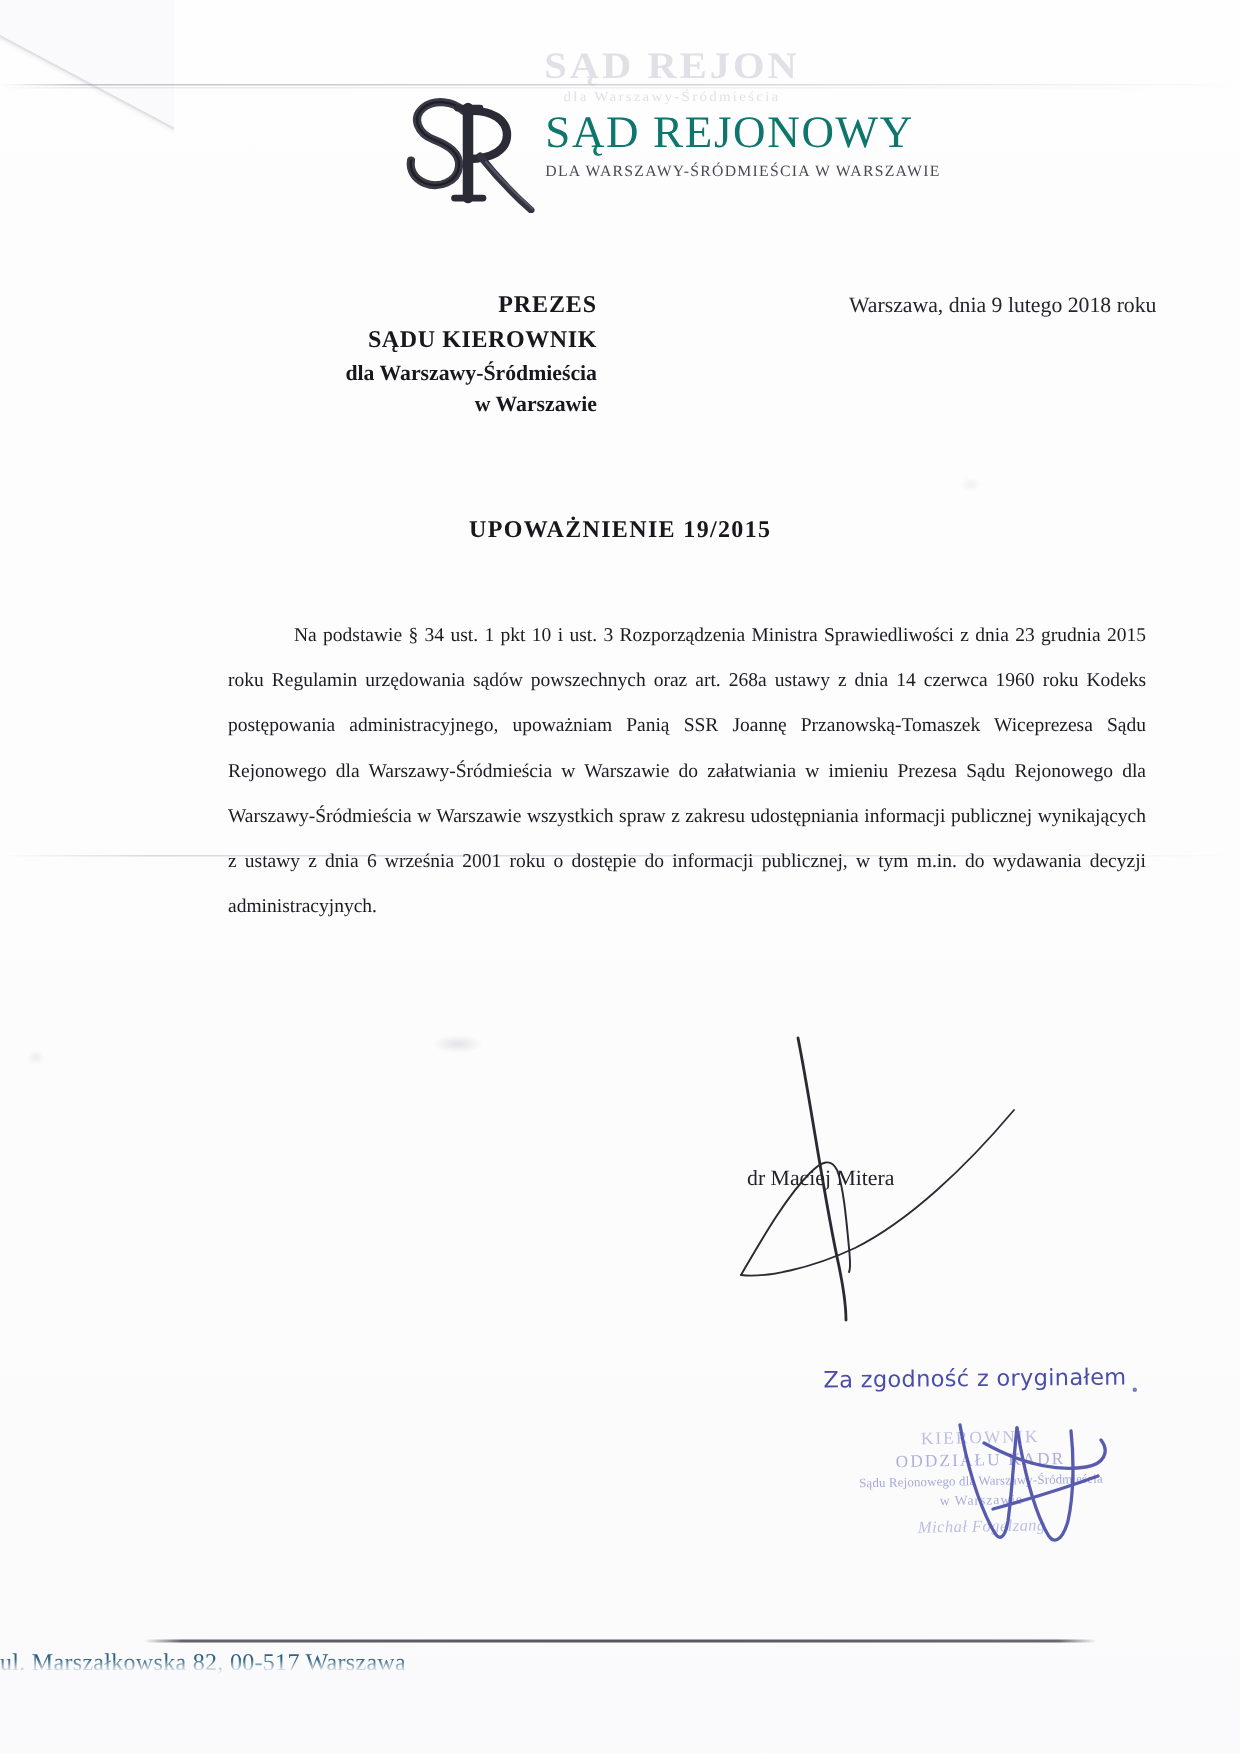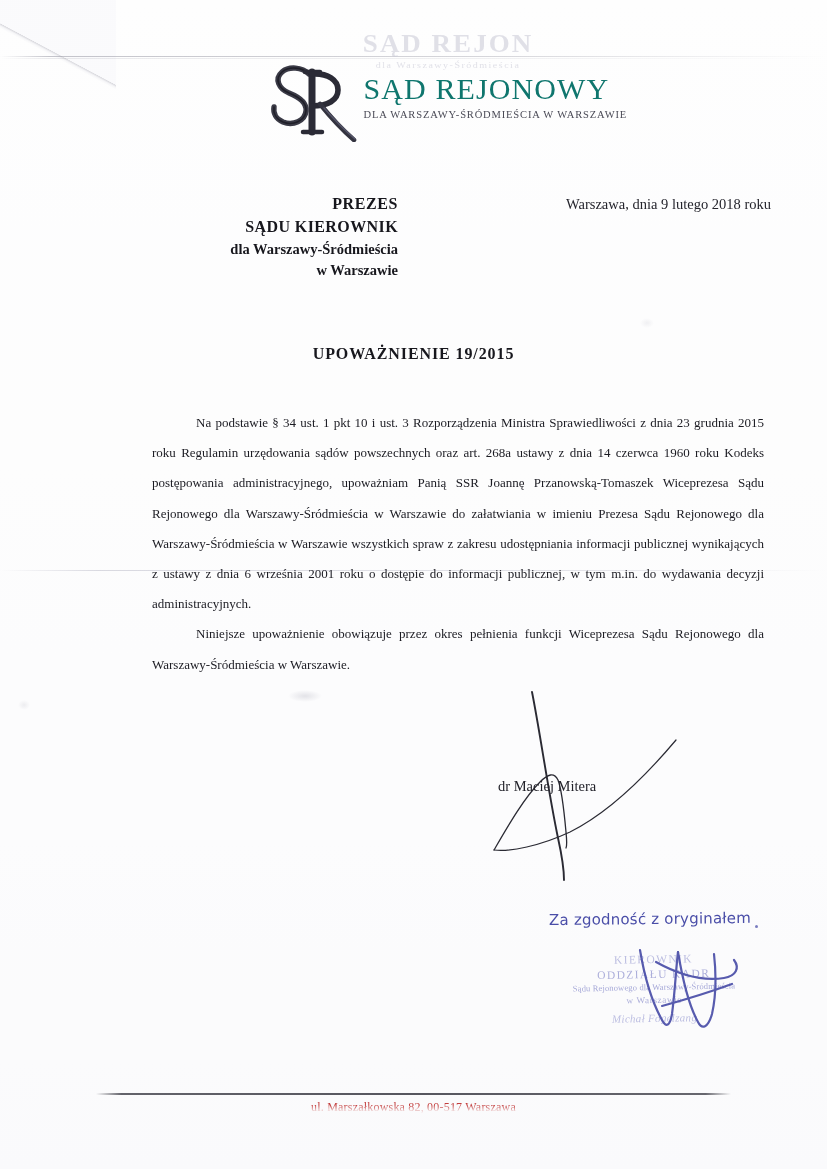--- a/index.html
+++ b/index.html
@@ -108,22 +108,22 @@
   .stamp .st3{font-size:8.6px;letter-spacing:.1px;opacity:.85;}
   .stamp .st4{font-size:9.2px;letter-spacing:.6px;opacity:.8;}
   .stamp .st5{font-size:11px;font-style:italic;opacity:.62;margin-top:5px;letter-spacing:.3px;}
   #stampscribble{position:absolute;left:628px;top:948px;width:120px;height:92px;pointer-events:none;}
   
   .footrule{
     position:absolute;left:96px;right:96px;top:1093px;height:2px;
     background:linear-gradient(90deg,rgba(40,40,50,0) 0%,rgba(40,40,50,.72) 4%,rgba(40,40,50,.78) 50%,rgba(40,40,50,.70) 96%,rgba(40,40,50,0) 100%);
   }
   .footer{
-    position:absolute;left:0;right:0;top:1100px;text-align:center;
-    font-size:12px;color:#b91c1c;letter-spacing:.2px;
+    position:absolute;left:0;right:0;top:1100px;text-align:left;
+    font-size:16px;color:#0c4a6e;letter-spacing:.2px;
     -webkit-mask-image:linear-gradient(180deg,#000 0%,#000 34%,rgba(0,0,0,.22) 72%,rgba(0,0,0,0) 100%);
     mask-image:linear-gradient(180deg,#000 0%,#000 34%,rgba(0,0,0,.22) 72%,rgba(0,0,0,0) 100%);
     opacity:.85;
   }
 </style>
 </head>
 <body>
 
 <div id="page">
 
@@ -174,21 +174,20 @@
     <div class="s1">PREZES</div>
     <div class="s2">SĄDU KIEROWNIK</div>
     <div class="s3">dla Warszawy-Śródmieścia</div>
     <div class="s4">w Warszawie</div>
   </div>
 
   <div class="doctitle">UPOWAŻNIENIE 19/2015</div>
 
   <div class="body">
     <p>Na podstawie § 34 ust. 1 pkt 10 i ust. 3 Rozporządzenia Ministra Sprawiedliwości z dnia 23 grudnia 2015 roku Regulamin urzędowania sądów powszechnych oraz art. 268a ustawy z dnia 14 czerwca 1960 roku Kodeks postępowania administracyjnego, upoważniam Panią SSR Joannę Przanowską-Tomaszek Wiceprezesa Sądu Rejonowego dla Warszawy-Śródmieścia w Warszawie do załatwiania w imieniu Prezesa Sądu Rejonowego dla Warszawy-Śródmieścia w Warszawie wszystkich spraw z zakresu udostępniania informacji publicznej wynikających z ustawy z dnia 6 września 2001 roku o dostępie do informacji publicznej, w tym m.in. do wydawania decyzji administracyjnych.</p>
-    <p>Niniejsze upoważnienie obowiązuje przez okres pełnienia funkcji Wiceprezesa Sądu Rejonowego dla Warszawy-Śródmieścia w Warszawie.</p>
   </div>
 
   <svg id="sigstroke" viewBox="0 0 280 200" aria-hidden="true">
     <g fill="none" stroke="#2a2a33" stroke-linecap="round">
       <path d="M96 6 C104 46 112 104 122 152 C126 170 128 184 128 194" stroke-width="1.9"></path>
       <path d="M58 164 C72 140 88 112 104 96 C112 88 118 86 122 94 C126 104 128 124 130 146 C131 156 131 160 130 162" stroke-width="1.3"></path>
       <path d="M58 164 C74 166 104 160 134 146 C170 128 208 92 240 54" stroke-width="1.2"></path>
     </g>
   </svg>
   <div class="signame">dr Maciej Mitera</div>

